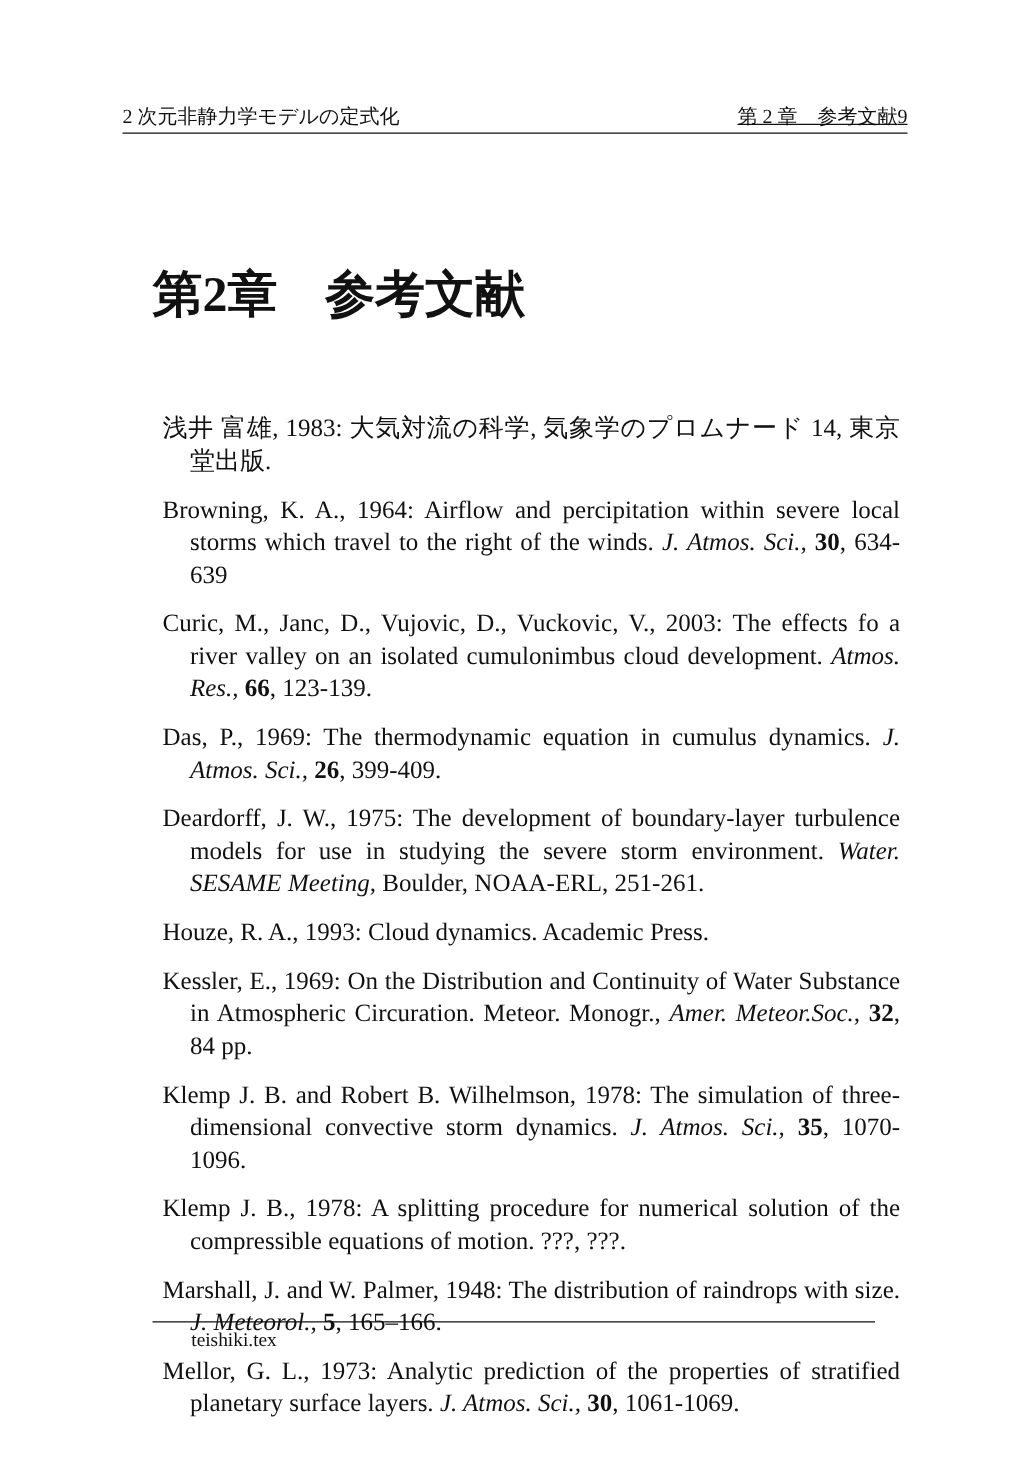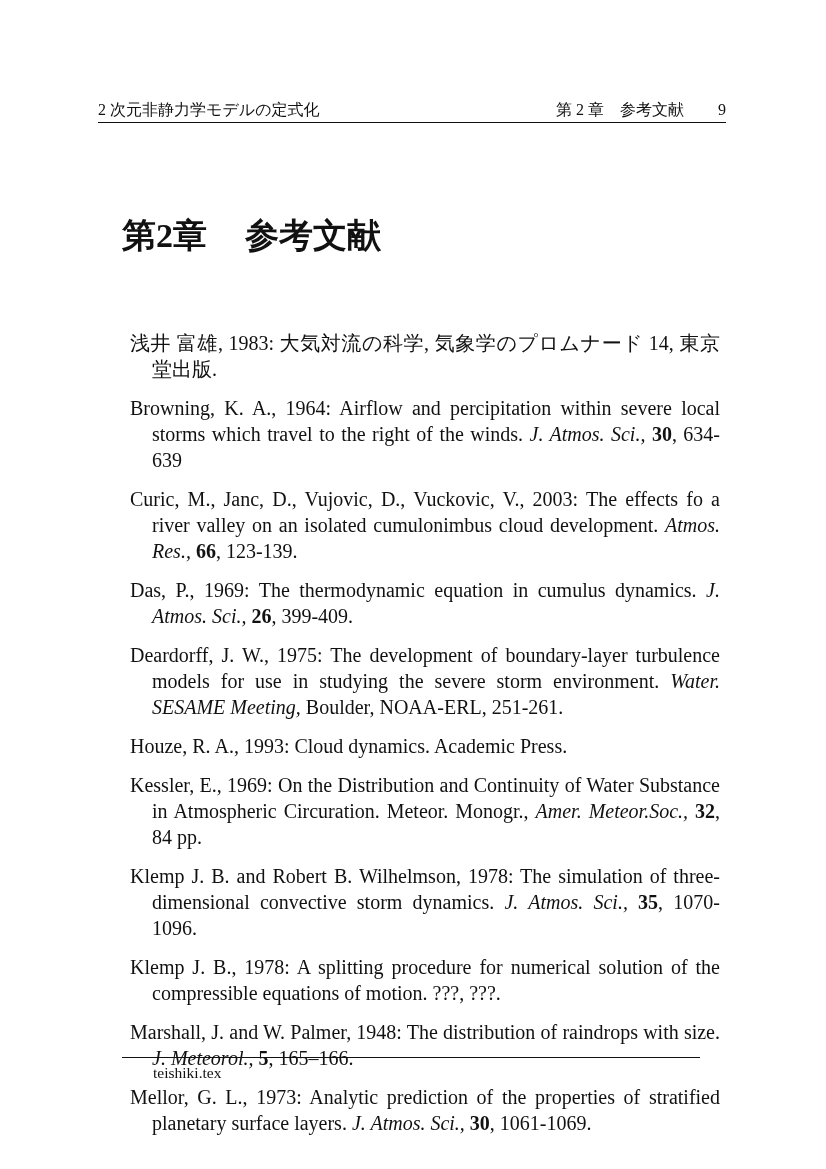--- a/index.html
+++ b/index.html
@@ -9,40 +9,40 @@
     width: 826px;
     height: 1169px;
     background: #ffffff;
     color: #111111;
     font-family: "Liberation Serif", "DejaVu Serif", serif;
     overflow: hidden;
   }
   .header {
     position: absolute;
     left: 98px;
-    top: 100px;
+    top: 84px;
     width: 628px;
     display: flex;
     justify-content: space-between;
     align-items: baseline;
     font-size: 16px;
     line-height: 20px;
     padding-bottom: 2px;
     border-bottom: 1px solid #111111;
   }
   .header-right {
     display: inline-flex;
     align-items: baseline;
-    gap: 34px;
+    text-decoration: underline;
   }
   .chapter-title {
     position: absolute;
     left: 122px;
     top: 216px;
-    font-size: 34px;
+    font-size: 40px;
     line-height: 40px;
     font-weight: bold;
     white-space: nowrap;
   }
   .chapter-title .title-text { margin-left: 38px; }
   .ref-list {
     position: absolute;
     left: 130px;
     top: 330px;
     width: 590px;

